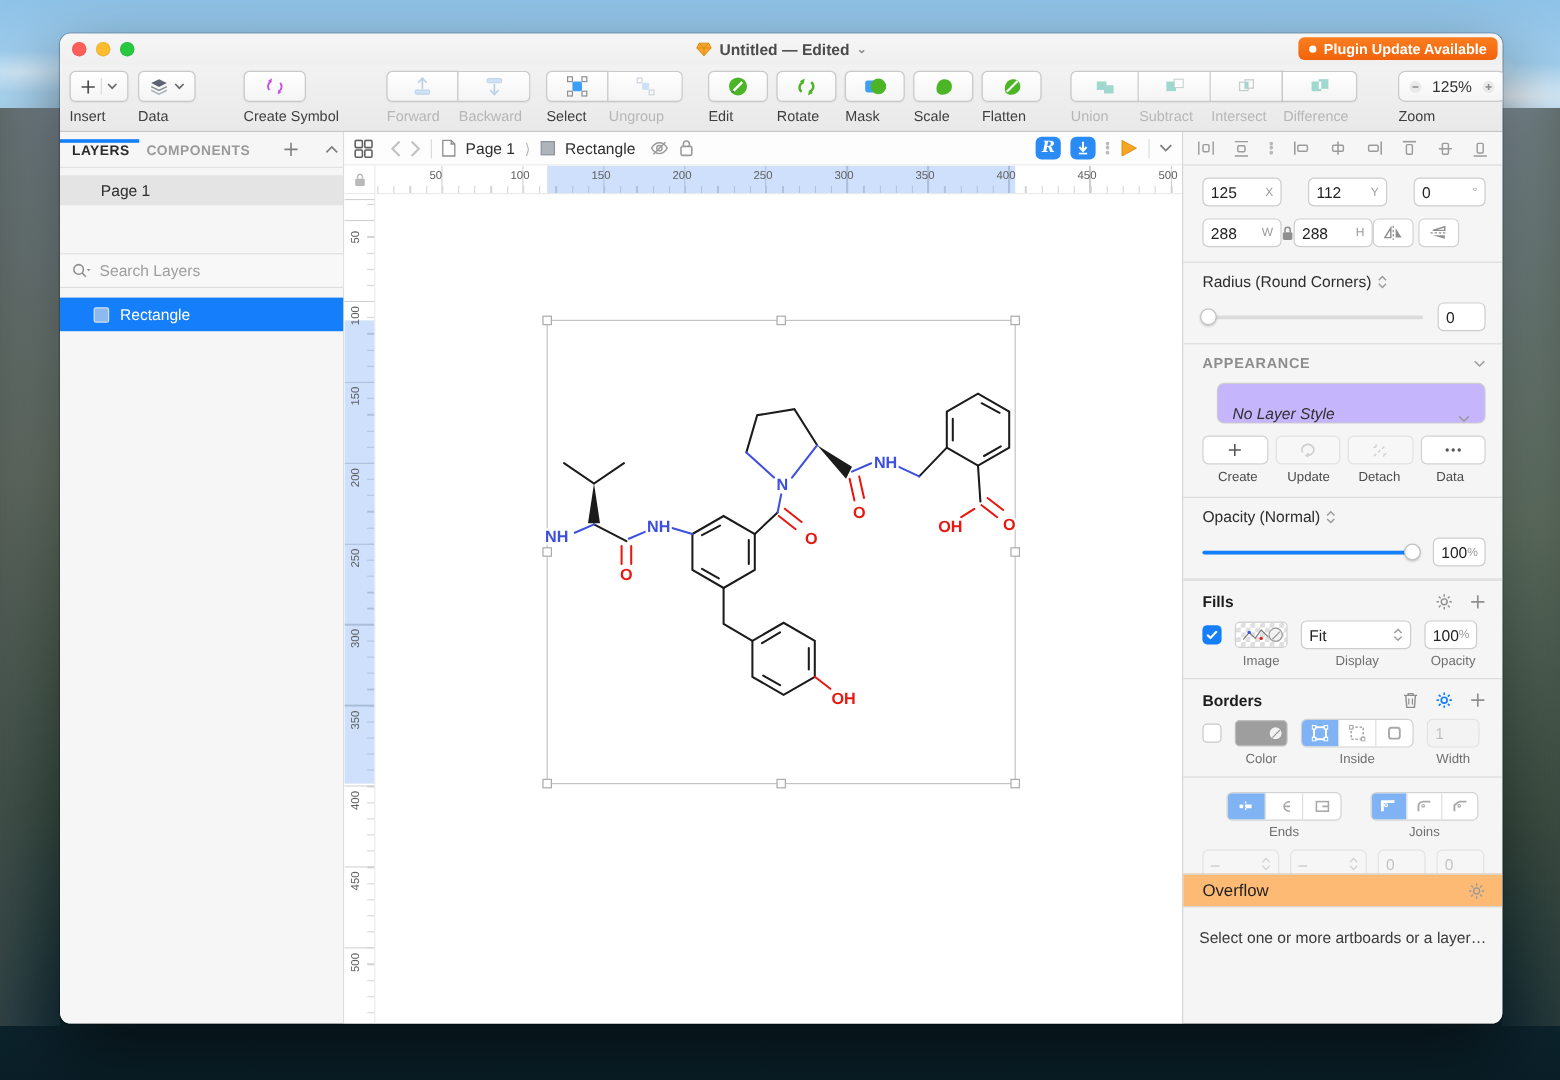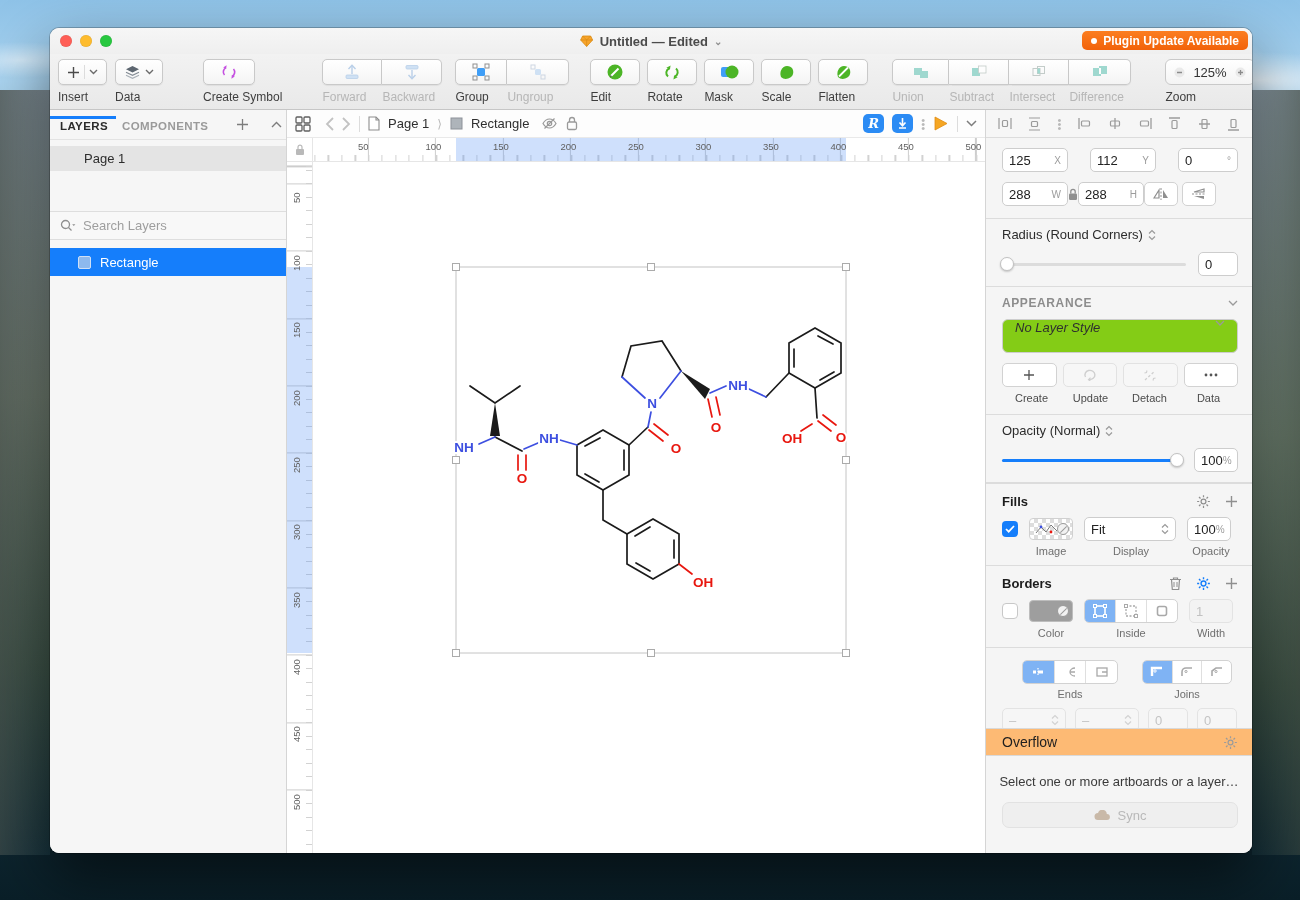--- a/index.html
+++ b/index.html
@@ -116,21 +116,21 @@
   .fld .unit { font-size:10px; color:#9c9c9c; }
   .fld.dis { background:#f3f3f3; border-color:#e3e3e3; }
   .fld.dis .val { color:#c2c2c2; }
   .divider { height:1px; background:#dcdcdc; flex:0 0 1px; }
   .sec { padding:8px 14px 10px 16px; }
   .sec-header { display:flex; align-items:center; justify-content:space-between; font-size:12px; letter-spacing:.6px; color:#8d8d8d; font-weight:bold; padding:9px 14px 7px 16px; }
   .label-row { display:flex; align-items:center; gap:5px; font-size:13px; color:#2c2c2c; }
   .slider { flex:1; height:3px; background:#dcdcdc; border-radius:2px; position:relative; }
   .slider .fill { position:absolute; left:0; top:0; bottom:0; background:#157efb; border-radius:2px; }
   .slider .knob { position:absolute; top:-5.5px; width:14px; height:14px; border-radius:50%; background:#fff; border:1px solid #c2c2c2; box-shadow:0 1px 2px rgba(0,0,0,.2); }
-  .dropdown { height:34px; background:#84cc16; border:1px solid #cdcdcd; border-radius:6px; display:flex; align-items:flex-start; padding:0 12px; }
+  .dropdown { height:34px; background:#c4b5fd; border:1px solid #cdcdcd; border-radius:6px; display:flex; align-items:flex-end; padding:0 12px;margin-left:12px; }
   .dropdown .dd-text { flex:1; font-style:italic; color:#2f2f2f; }
   .ap-btns { display:flex; gap:6px; margin-top:10px; }
   .ap-btn { flex:1; height:24px; background:#fff; border:1px solid #d2d2d2; border-radius:5px; display:flex; align-items:center; justify-content:center; }
   .ap-btn.dis { background:#f7f7f7; border-color:#e2e2e2; }
   .ap-labels { display:flex; margin-top:5px; }
   .ap-labels span { flex:1; text-align:center; font-size:11px; color:#4b4b4b; }
   .bold-header { display:flex; align-items:center; padding:10px 14px 8px 16px; }
   .bold-header .hname { font-weight:bold; font-size:13px; color:#1c1c1c; flex:1; }
   .hicons { display:flex; gap:14px; align-items:center; }
   .cols { display:flex; gap:11px; padding:0 14px 0 16px; align-items:center; }
@@ -279,21 +279,21 @@
           <span class="icon">
               <svg width="18" height="18" viewBox="0 0 18 18">
                 <rect x="1" y="1" width="4" height="4" fill="none" stroke="#8f8f8f"></rect>
                 <rect x="13" y="1" width="4" height="4" fill="none" stroke="#8f8f8f"></rect>
                 <rect x="1" y="13" width="4" height="4" fill="none" stroke="#8f8f8f"></rect>
                 <rect x="13" y="13" width="4" height="4" fill="none" stroke="#8f8f8f"></rect>
                 <rect x="5" y="5" width="8" height="8" rx="1.5" fill="#3f9ef7"></rect>
               </svg>
             </span>
         </div>
-        <div class="tb-label">Group</div>
+        <div class="tb-label">Select</div>
       </div>
       <div class="tb-item">
         <div class="tb-btn" style="min-width:62px">
           <span class="icon">
               <svg width="18" height="18" viewBox="0 0 18 18">
                 <rect x="2" y="2" width="4" height="4" fill="none" stroke="#cdd6e2"></rect>
                 <rect x="12" y="12" width="4" height="4" fill="none" stroke="#cdd6e2"></rect>
                 <rect x="6" y="6" width="6" height="6" rx="1.5" fill="#cfe1f4"></rect>
               </svg>
             </span>
@@ -1072,23 +1072,15 @@
         <span class="hname">Overflow</span>
         <span class="icon">
             <svg width="15" height="15" viewBox="0 0 16 16">
               <circle cx="8" cy="8" r="2.6" fill="none" stroke="#9b9b9b" stroke-width="1.3"></circle>
               <path d="M8 1.2v2.2M8 12.6v2.2M1.2 8h2.2M12.6 8h2.2M3.2 3.2l1.6 1.6M11.2 11.2l1.6 1.6M12.8 3.2l-1.6 1.6M4.8 11.2l-1.6 1.6" stroke="#9b9b9b" stroke-width="1.3"></path>
             </svg>
           </span>
       </div>
 
       <div class="footer-msg">Select one or more artboards or a layer…</div>
-      <div class="sync-btn">
-        <span class="icon">
-            <svg width="17" height="11" viewBox="0 0 17 11">
-              <path d="M4 10 a3.5 3.5 0 0 1 0-7 a4.5 4.5 0 0 1 8.8 1 a3 3 0 0 1 .2 6 Z" fill="#c9b9a8"></path>
-            </svg>
-          </span>
-        <span>Sync</span>
-      </div>
     </div>
   </div>
 </div>
 
 </body></html>

